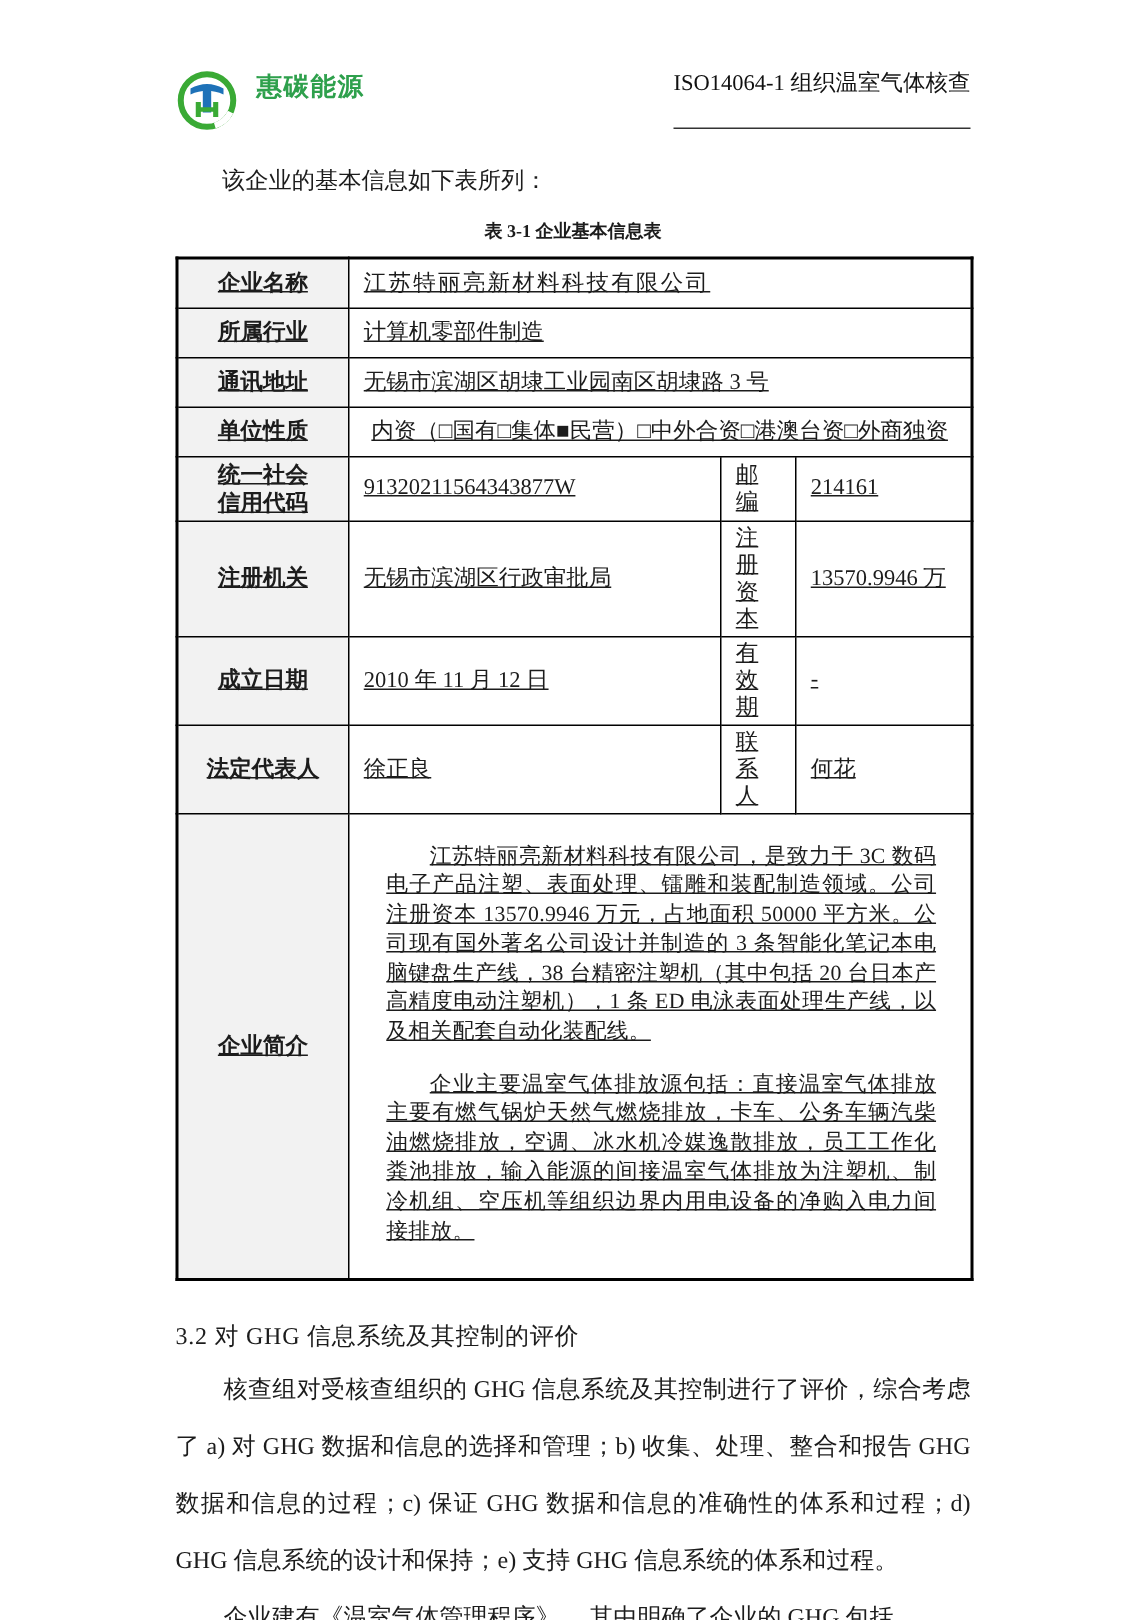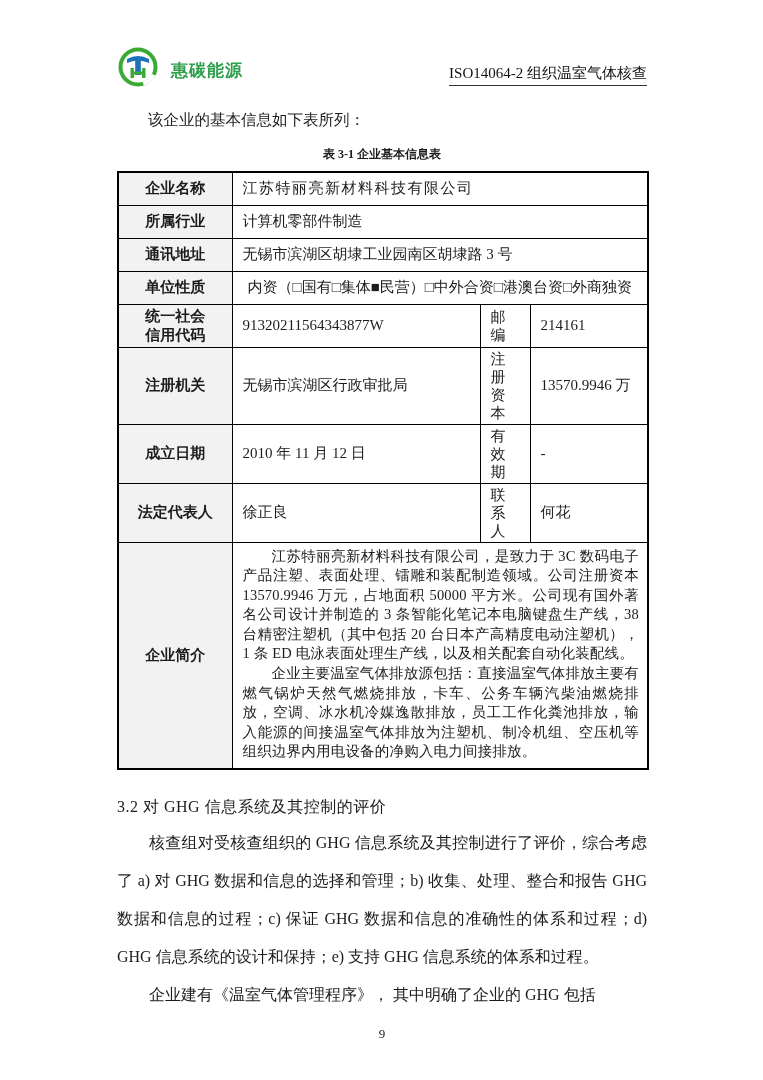--- a/index.html
+++ b/index.html
@@ -3,48 +3,48 @@
 <meta charset="utf-8">
 <style>
   * { box-sizing: border-box; }
   html,body { margin:0; padding:0; background:#ffffff; }
   .page {
     width:763px; height:1080px; background:#ffffff; position:relative;
     font-family:"Liberation Serif","DejaVu Serif",serif; color:#1c1c1c;
     padding:46px 116px 0 117px; overflow:hidden;
   }
   
-  .hdr { display:flex; align-items:flex-end; }
+  .hdr { display:flex; }
   .logo { width:42px; height:42px; flex:0 0 auto; margin-bottom:-2px; }
   .brand {
     font-family:"Liberation Sans","DejaVu Sans",sans-serif;
     font-weight:bold; font-size:17px; color:#2ea04c;
     margin-left:12px; letter-spacing:1px; padding-bottom:4px;
   }
   .doctype {
     margin-left:auto; font-size:15px; color:#111;
     border-bottom:1.5px solid #333; padding-bottom:2px;
   }
   
   .intro { margin:24px 0 0; font-size:15.5px; text-indent:2em; }
   
   .caption { text-align:center; font-weight:bold; font-size:12px; margin:15px 0 8px; }
-  table.info { width:100%; border-collapse:collapse; border:2px solid #000; table-layout:fixed; }
+  table.info { width:100%; border-collapse:collapse; border:2px solid #000; table-layout:fixed;text-decoration:underline; }
   table.info td { border:1.2px solid #000; font-size:15px; padding:2px 10px; vertical-align:middle; }
   td.lab {
     background:#f2f2f2; font-weight:bold; text-align:center;
     white-space:pre-line; padding:2px 4px;
   }
   td.sublab { text-align:left; white-space:pre-line; font-size:14.5px; padding:2px 3px; line-height:18px; }
   tr.r-sm  { height:33px; }
   tr.r-md  { height:43px; }
   td.wide-val { letter-spacing:1.5px; }
   .profile-cell { padding:4px 8px 6px 10px !important; vertical-align:top !important; }
   .profile-cell p {
-    margin:0; font-size:14.5px; line-height:19.6px;
+    margin:15px; font-size:14.5px; line-height:19.6px;
     text-indent:2em; text-align:justify; letter-spacing:0.2px;
   }
   
   .sec-h { font-size:16px; font-weight:normal; margin:27px 0 6px; letter-spacing:0.5px; }
   .body-p { font-size:16px; line-height:38px; text-align:justify; text-indent:2em; margin:0; }
   .pagenum { text-align:center; font-size:13px; margin-top:12px; color:#222; }
 </style>
 </head>
 <body>
 
@@ -54,21 +54,21 @@
     <svg class="logo" viewBox="0 0 42 42">
       <circle cx="21" cy="21" r="17.5" fill="none" stroke="#3aaa35" stroke-width="4"></circle>
       <circle cx="21" cy="21" r="17.5" fill="none" stroke="#ffffff" stroke-width="4" stroke-dasharray="14 96" stroke-dashoffset="-8"></circle>
       <path d="M10 13 Q21 7 32 13 L32 17 Q21 12 10 17 Z" fill="#1e72b8"></path>
       <rect x="18.2" y="14" width="5.6" height="15" fill="#1e72b8"></rect>
       <rect x="13.5" y="22" width="3.4" height="10" fill="#3aaa35"></rect>
       <rect x="25.1" y="22" width="3.4" height="10" fill="#3aaa35"></rect>
       <rect x="15" y="25.5" width="12" height="3" fill="#3aaa35"></rect>
     </svg>
     <div class="brand">惠碳能源</div>
-    <div class="doctype">ISO14064-2 组织温室气体核查</div>
+    <div class="doctype">ISO14064-1 组织温室气体核查</div>
   </div>
 
   <p class="intro">该企业的基本信息如下表所列：</p>
 
   <div class="caption">表 3-1 企业基本信息表</div>
 
   <table class="info">
     <colgroup>
       <col style="width:114px">
         <col style="width:248px">

